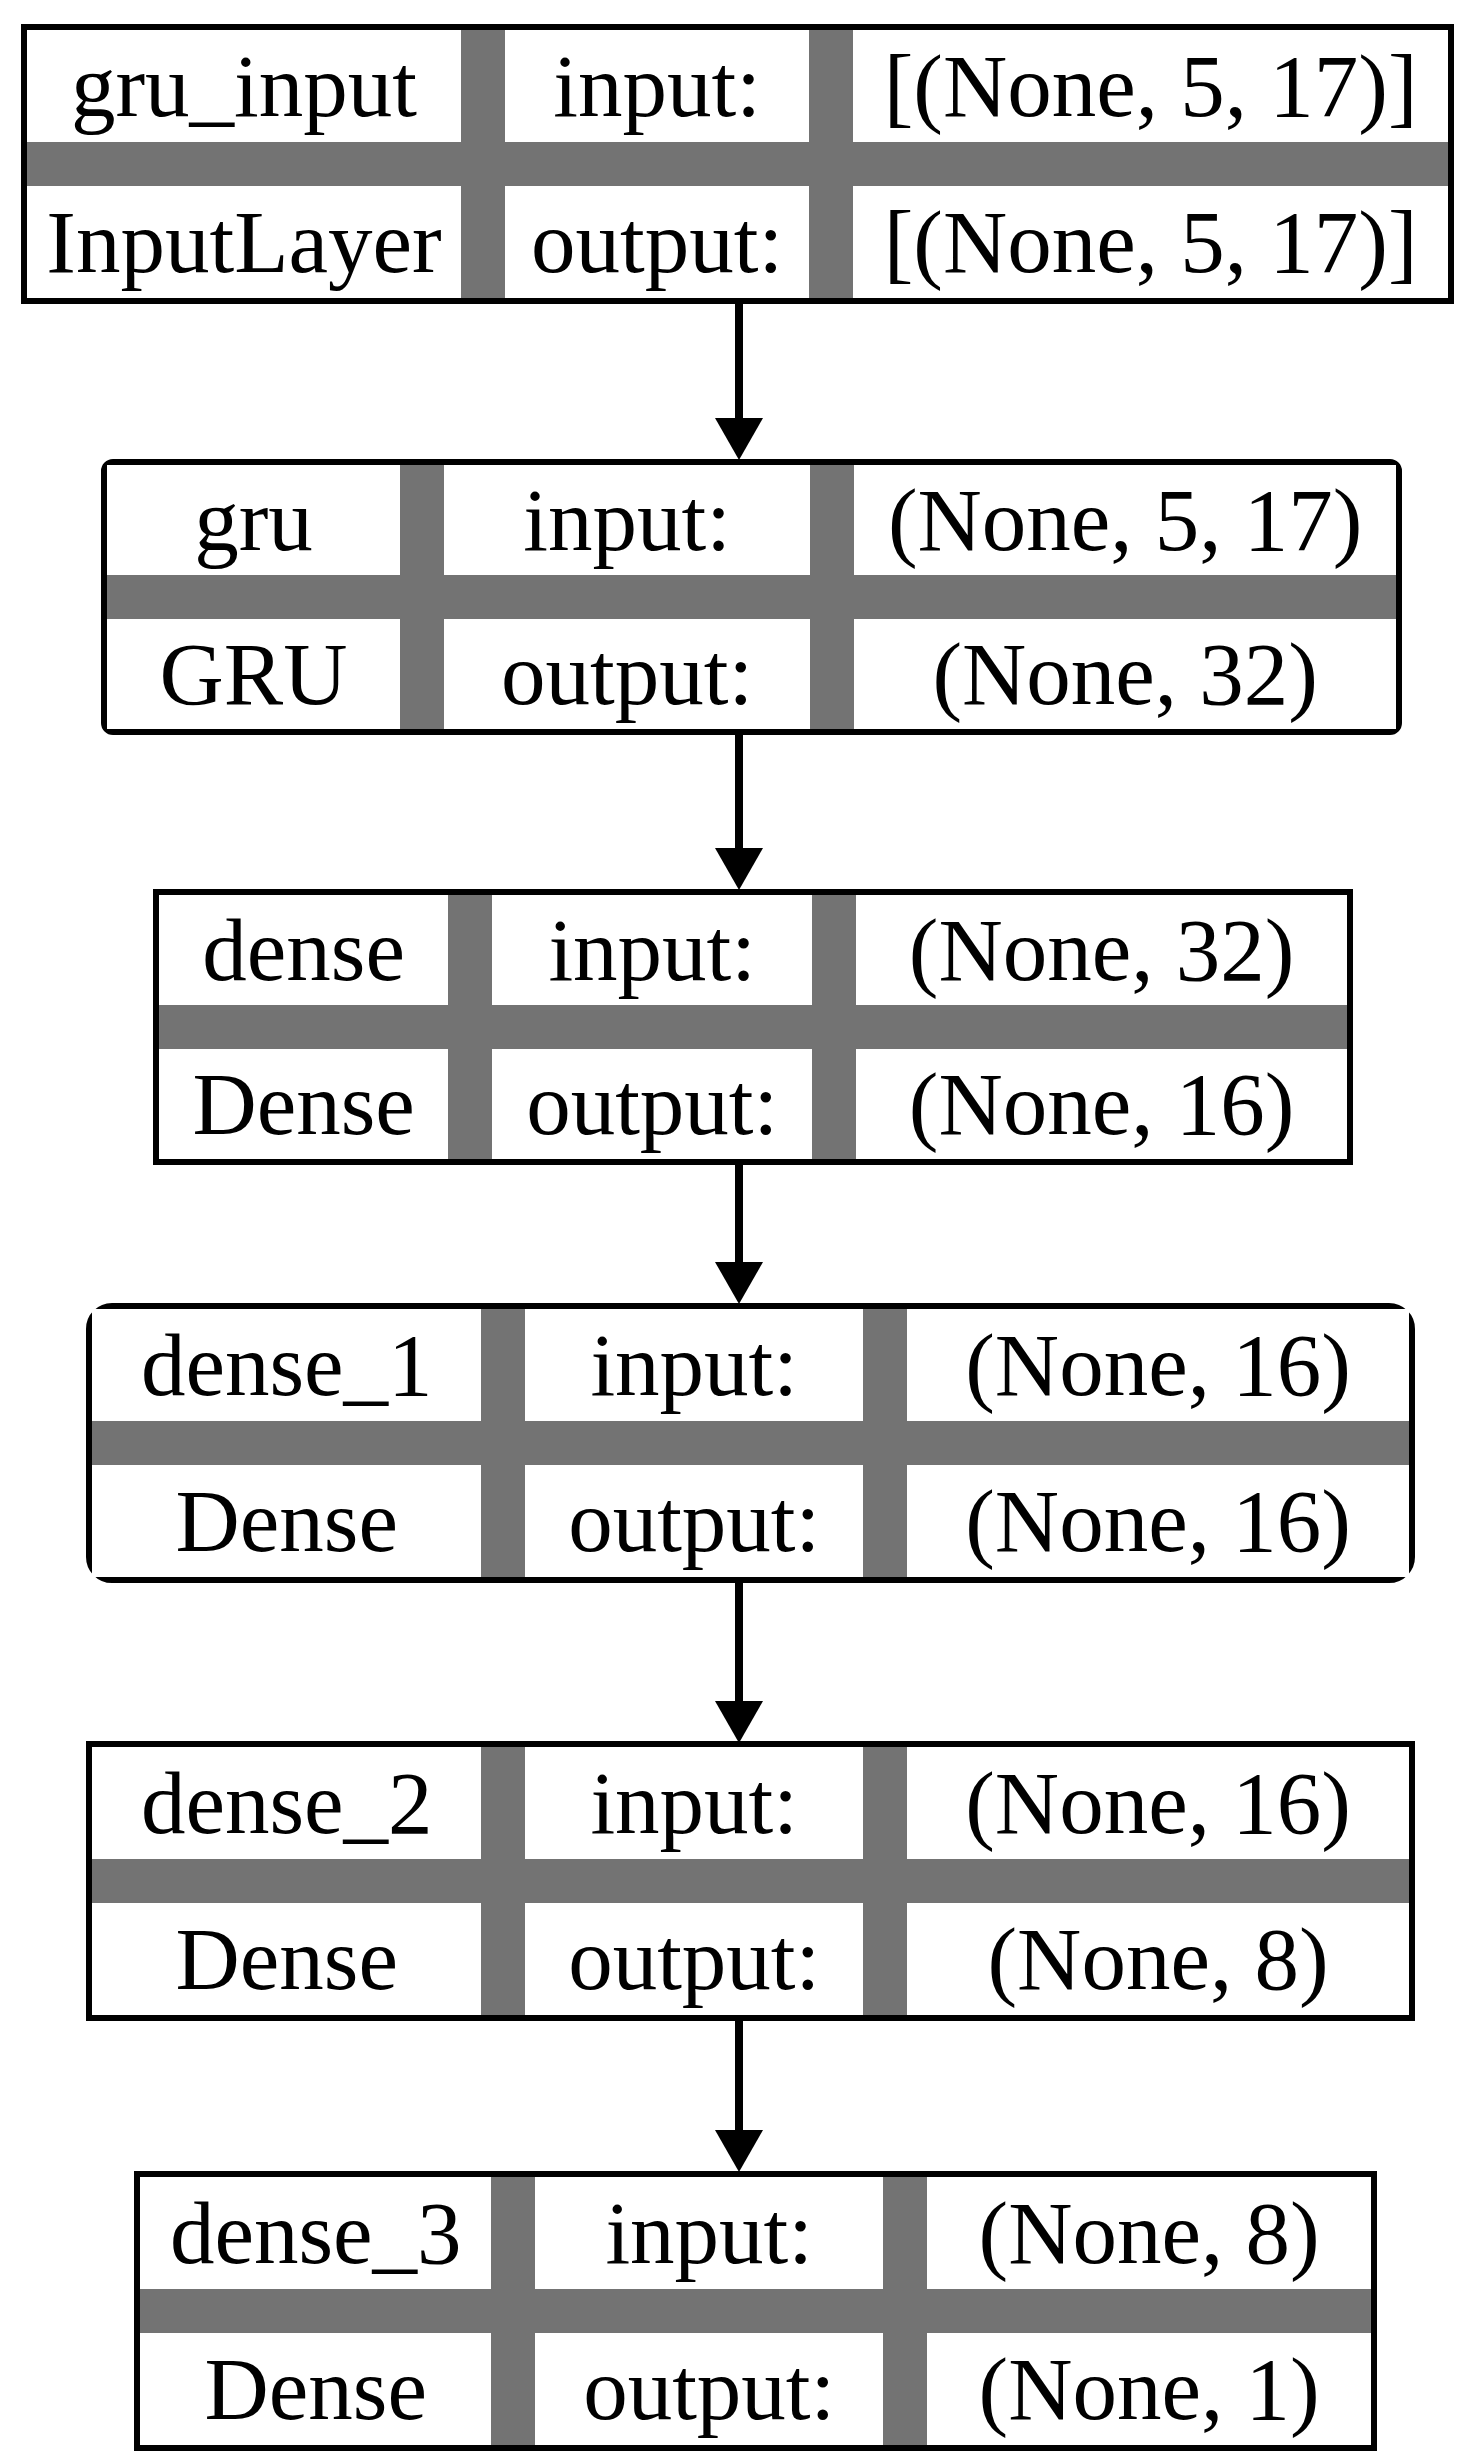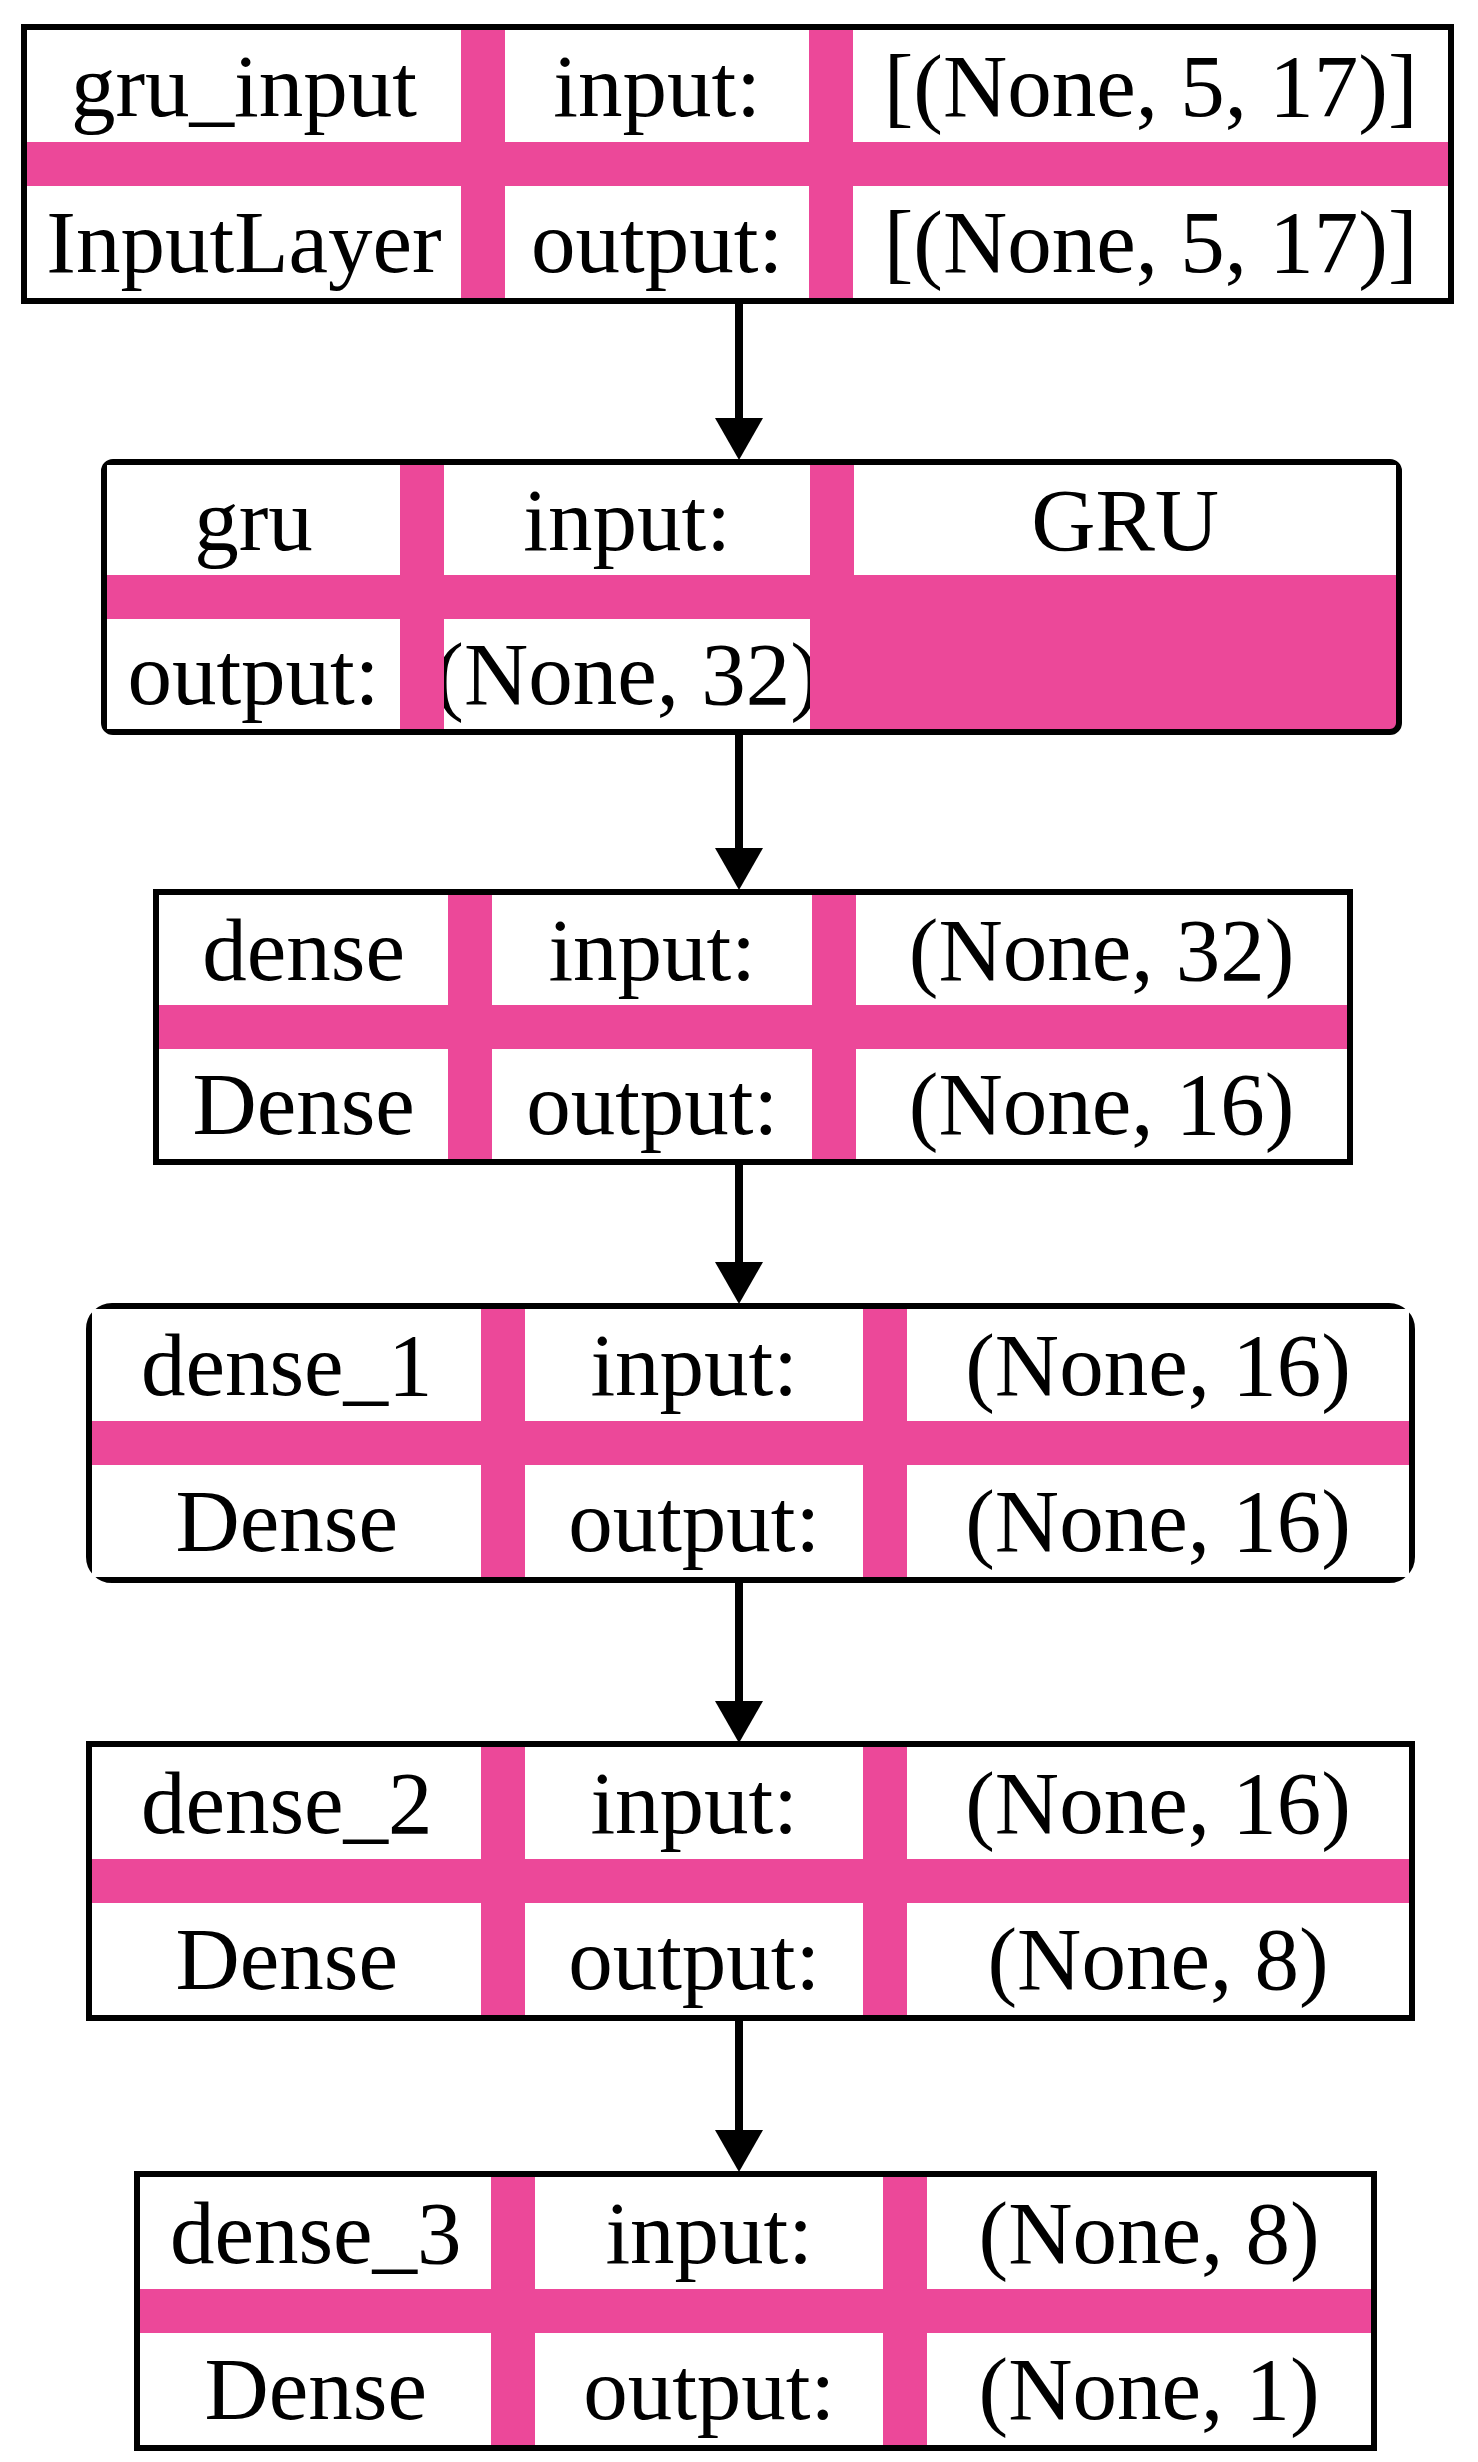--- a/index.html
+++ b/index.html
@@ -12,21 +12,21 @@
     font-size: 89px;
     color: #000000;
     overflow: hidden;
   }
   
   .node {
     position: absolute;
     box-sizing: border-box;
     display: grid;
     grid-template-rows: 1fr 1fr;
-    background: #ec4899;
+    background: #737373;
     border: 6.5px solid #000000;
     column-gap: 5.7px;
     row-gap: 6.5px;
     gap: 44px;
   }
   .cell {
     background: #ffffff;
     display: flex;
     align-items: center;
     justify-content: center;
@@ -76,20 +76,21 @@
   </div>
 
   <div class="arrow arrow-0">
     <div class="shaft"></div>
     <div class="head"></div>
   </div>
 
   <div class="node node-1">
     <div class="cell">gru</div>
     <div class="cell">input:</div>
+    <div class="cell">(None, 5, 17)</div>
     <div class="cell">GRU</div>
     <div class="cell">output:</div>
     <div class="cell">(None, 32)</div>
   </div>
 
   <div class="arrow arrow-1">
     <div class="shaft"></div>
     <div class="head"></div>
   </div>
 

